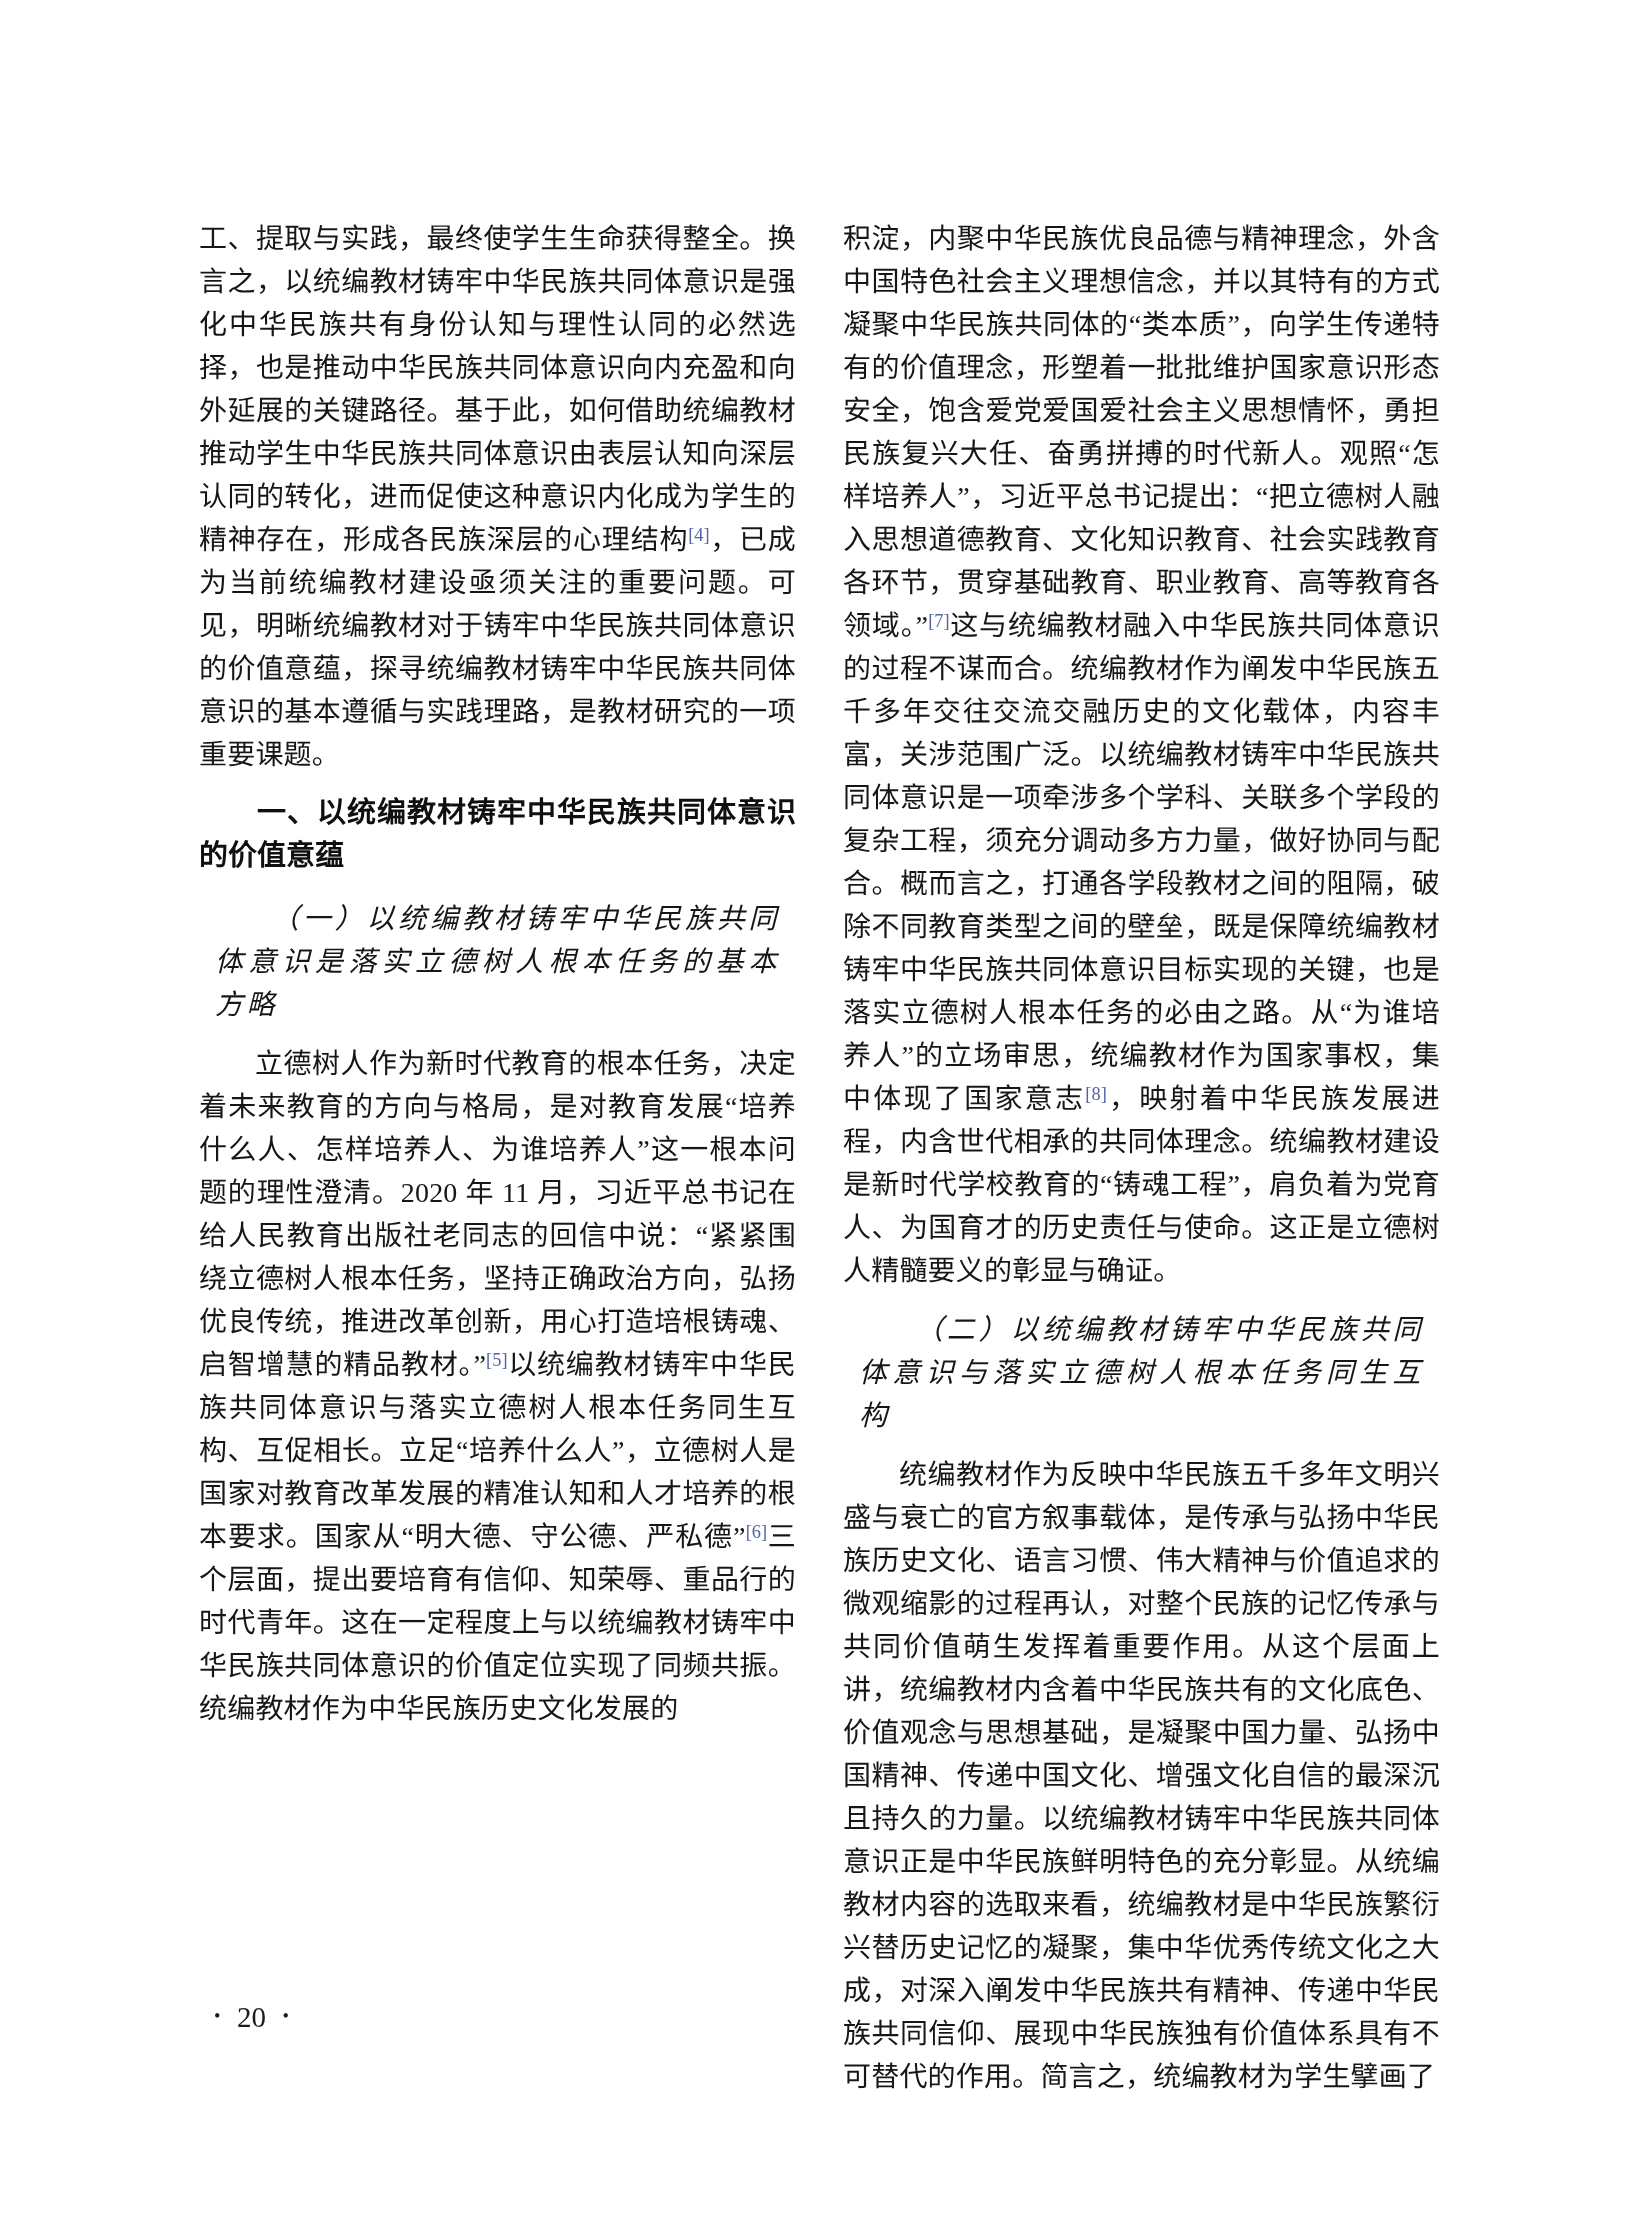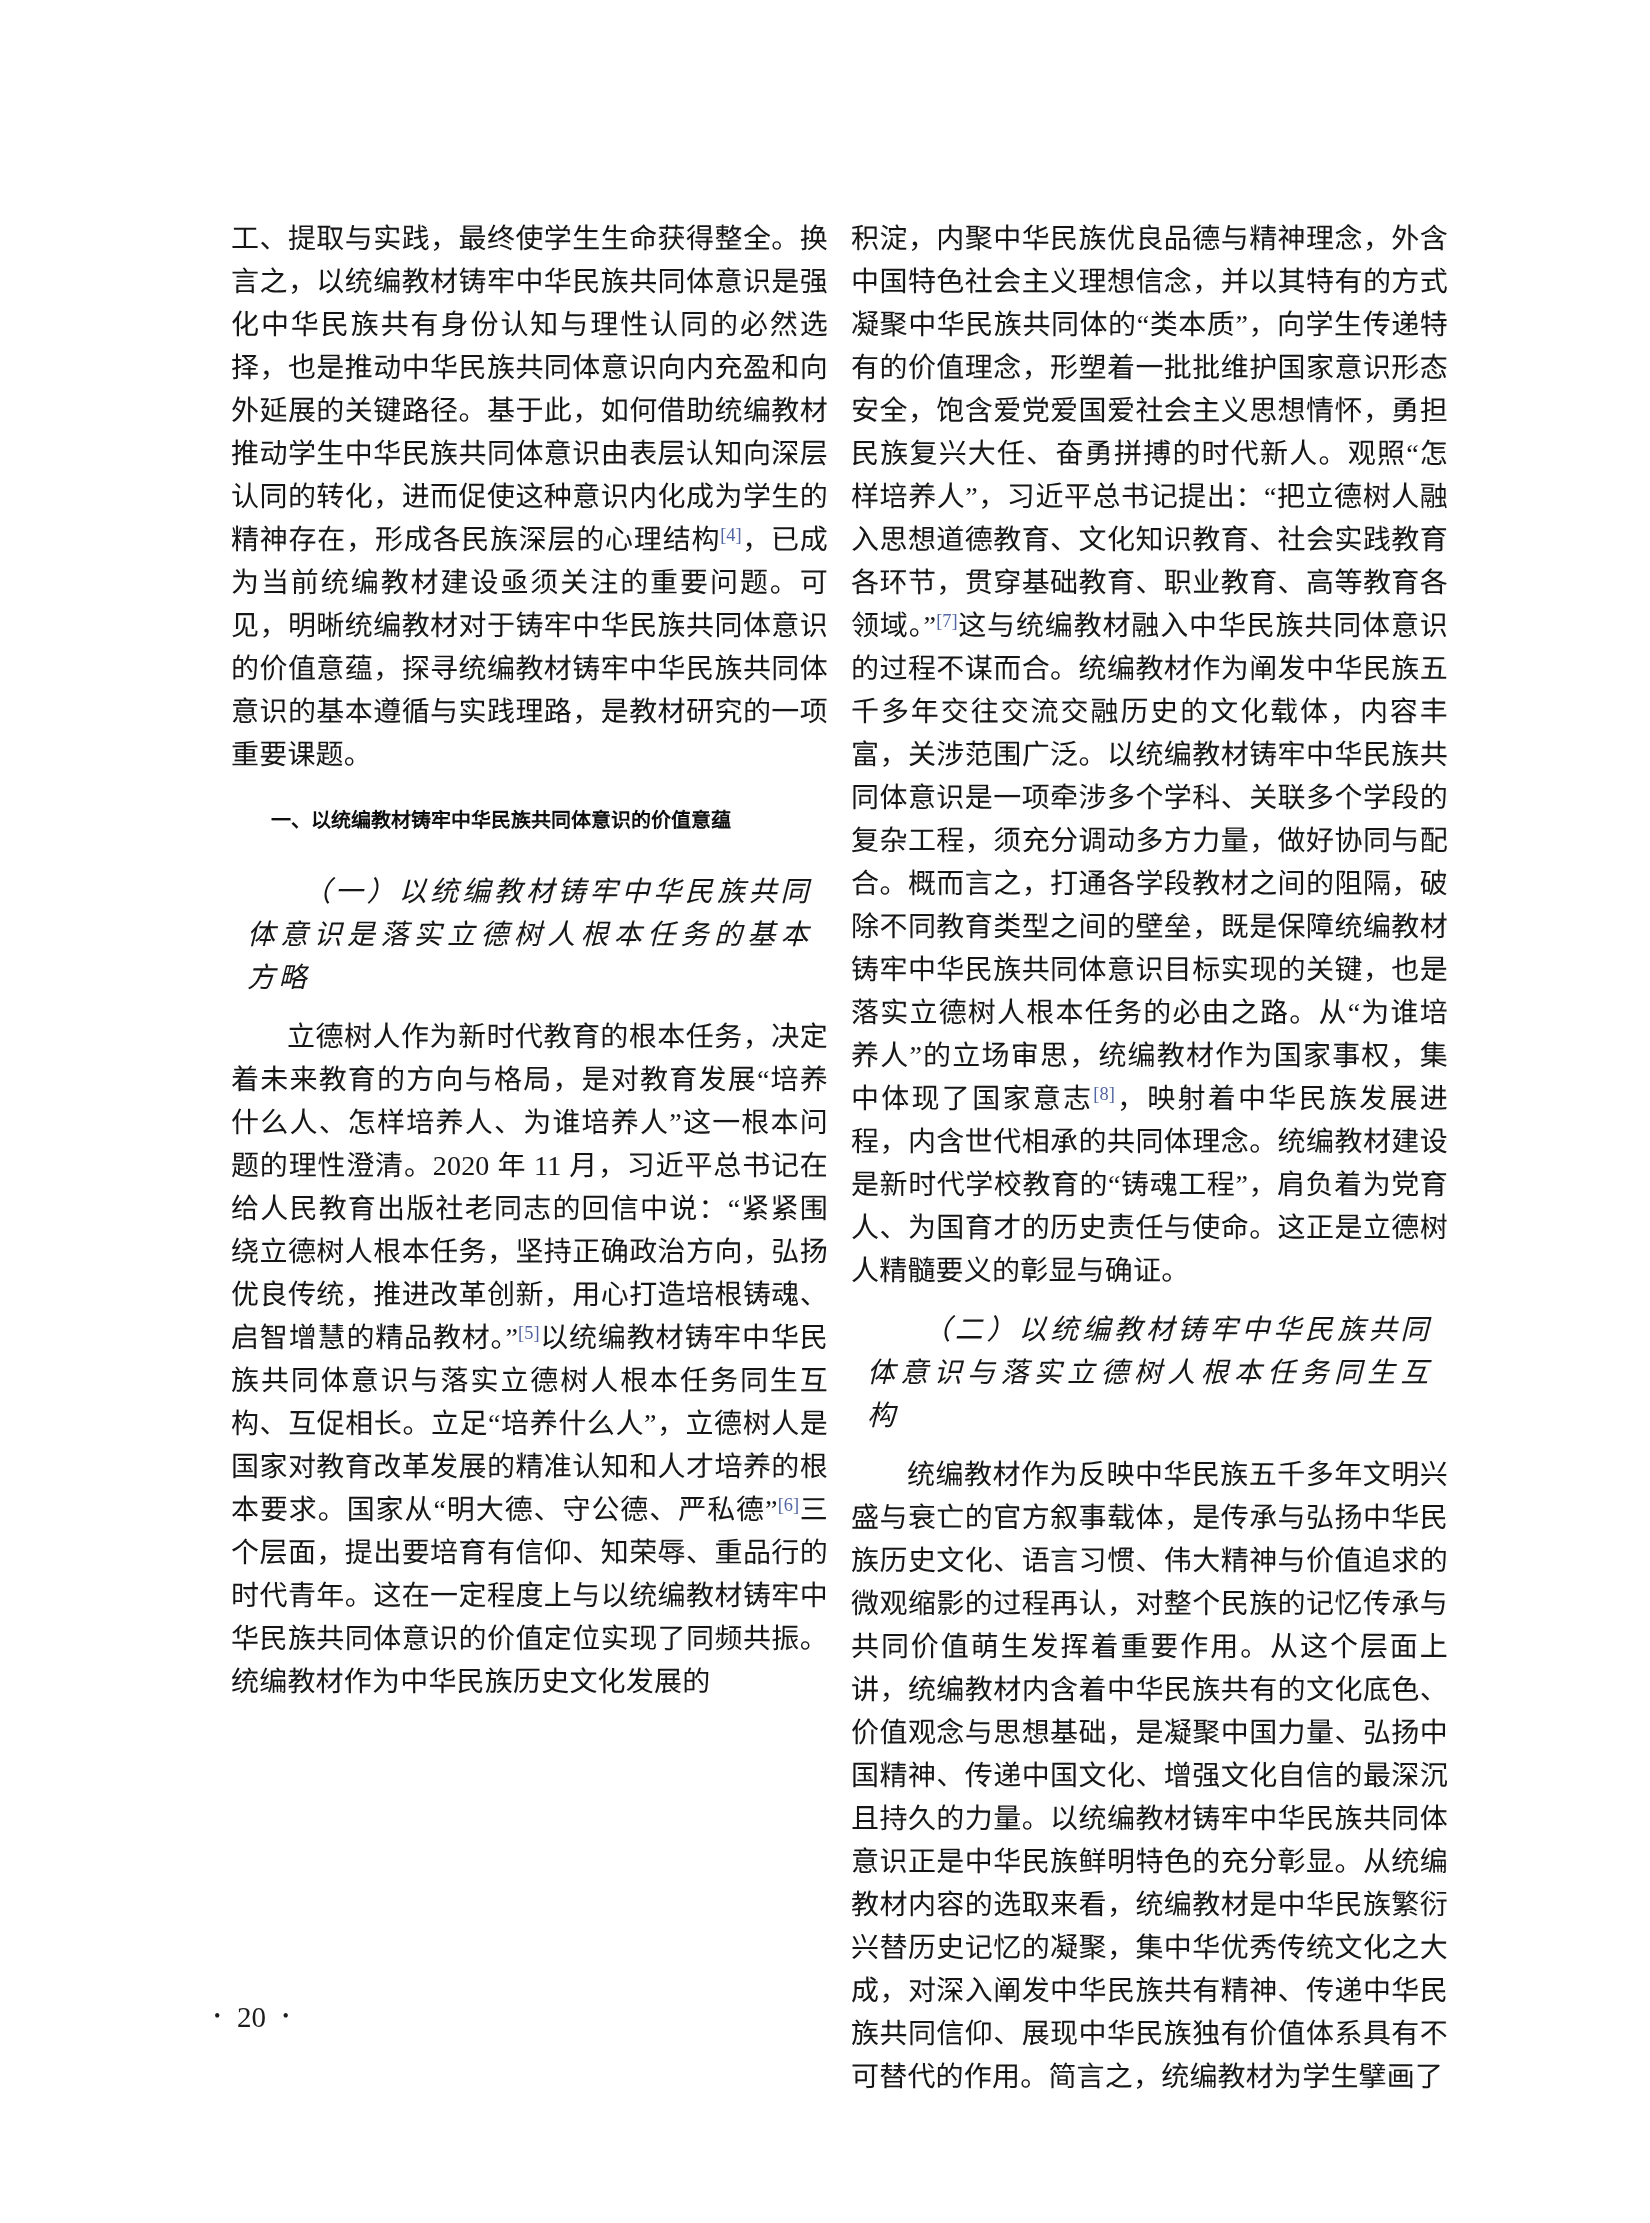--- a/index.html
+++ b/index.html
@@ -17,43 +17,42 @@
   .page {
     position: absolute;
     inset: 0;
   }
   .columns {
     position: absolute;
     left: 199px;
     top: 217px;
     width: 1249px;
     display: flex;
-    gap: 23px;
-    justify-content: flex-end;
+    gap: 47px;
   }
   .col {
     flex: 0 0 597px;
     width: 597px;
   }
   .para {
     margin: 0;
     font-size: 28px;
     line-height: 43px;
     color: #161616;
     text-align: justify;
     text-indent: 2em;
     letter-spacing: 0.2px;
   }
   .para.noindent {
     text-indent: 0;
   }
   .heading {
     margin: 14.6px 0 20.4px 0;
-    font-size: 20px;
-    line-height: 59px;
+    font-size: 29px;
+    line-height: 43px;
     font-weight: 700;
     color: #0f0f0f;
     font-family: "Liberation Sans", "DejaVu Sans", sans-serif;
     text-indent: 2em;
     text-align: justify;
   }
   .subheading {
     margin: 16px;
     font-size: 28px;
     line-height: 43px;

